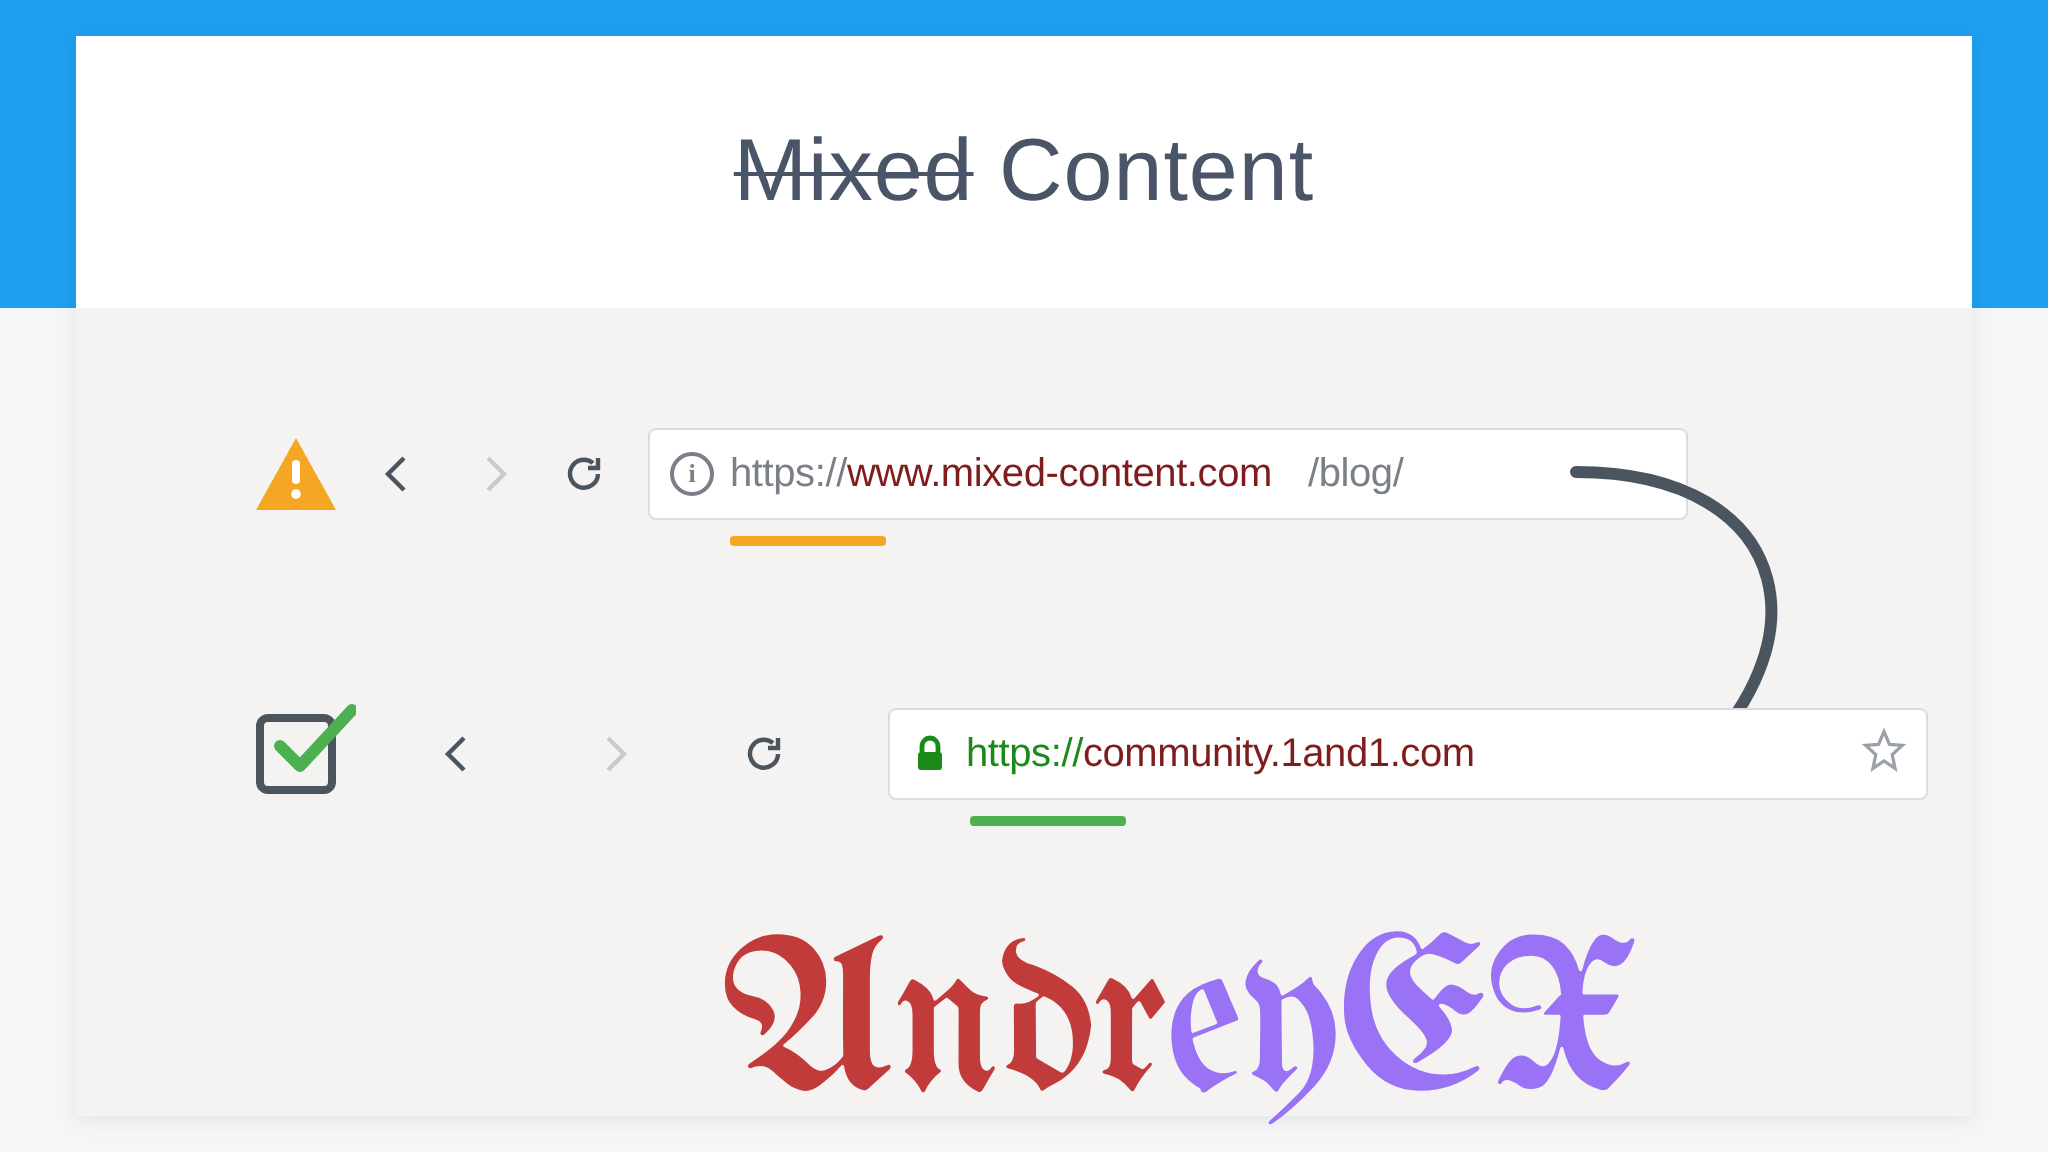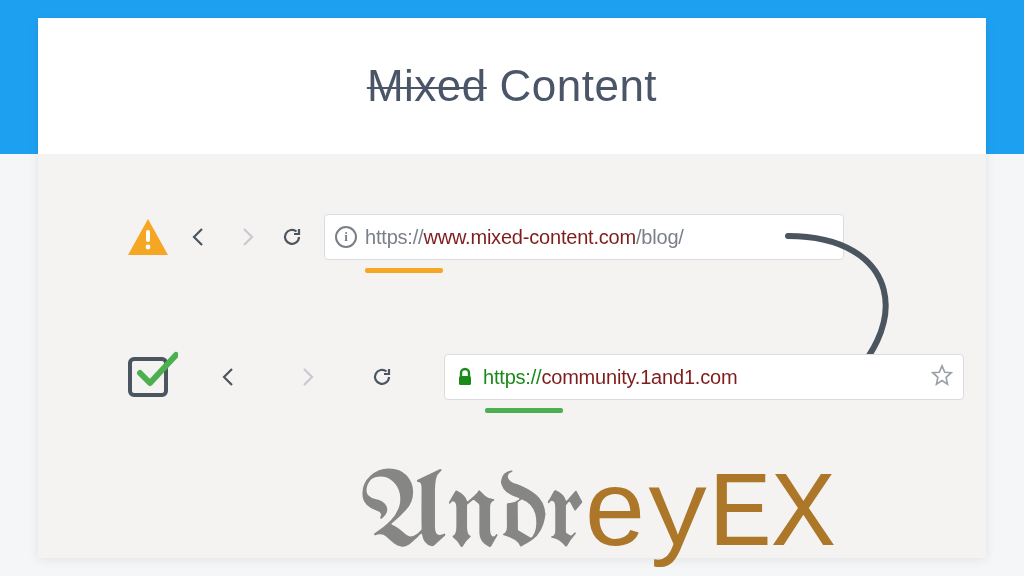--- a/index.html
+++ b/index.html
@@ -103,21 +103,21 @@
   }
   .lock-icon { width: 20px; height: 20px; }
   .url {
     font-size: 20px;
     letter-spacing: -0.2px;
     white-space: nowrap;
   }
   .url .scheme-gray { color: #7b8088; }
   .url .scheme-green { color: #1a8a1a; font-weight: 400; }
   .url .host { color: #7f1d1d; }
-  .url .path { color: #7b8088; }
+  .url .path { color: #7b8088; margin-left: 18px; }
 
   .underline {
     position: absolute;
     height: 5px;
     border-radius: 2px;
     bottom: -14px;
     left: 40px;
     width: 78px;
   }
   .ul-orange { background: #f5a623; }
@@ -144,22 +144,22 @@
     left: 360px;
     bottom: 6px;
     font-family: "UnifrakturMaguntia", "Old English Text MT", "Blackletter", serif;
     font-size: 108px;
     line-height: 1;
     opacity: 0.85;
     user-select: none;
     pointer-events: none;
     letter-spacing: -2px;
   }
-  .wm .r { color: #737373; }
-  .wm .g { color: #a16207; font-family: Liberation Mono, monospace; }
+  .wm .r { color: #b91c1c; }
+  .wm .g { color: #8b5cf6; }
 </style>
 </head>
 <body>
 
 <div class="blue-bar"></div>
 
 <div class="white-card">
 
   <div class="card-top">
     <h1 class="title">

